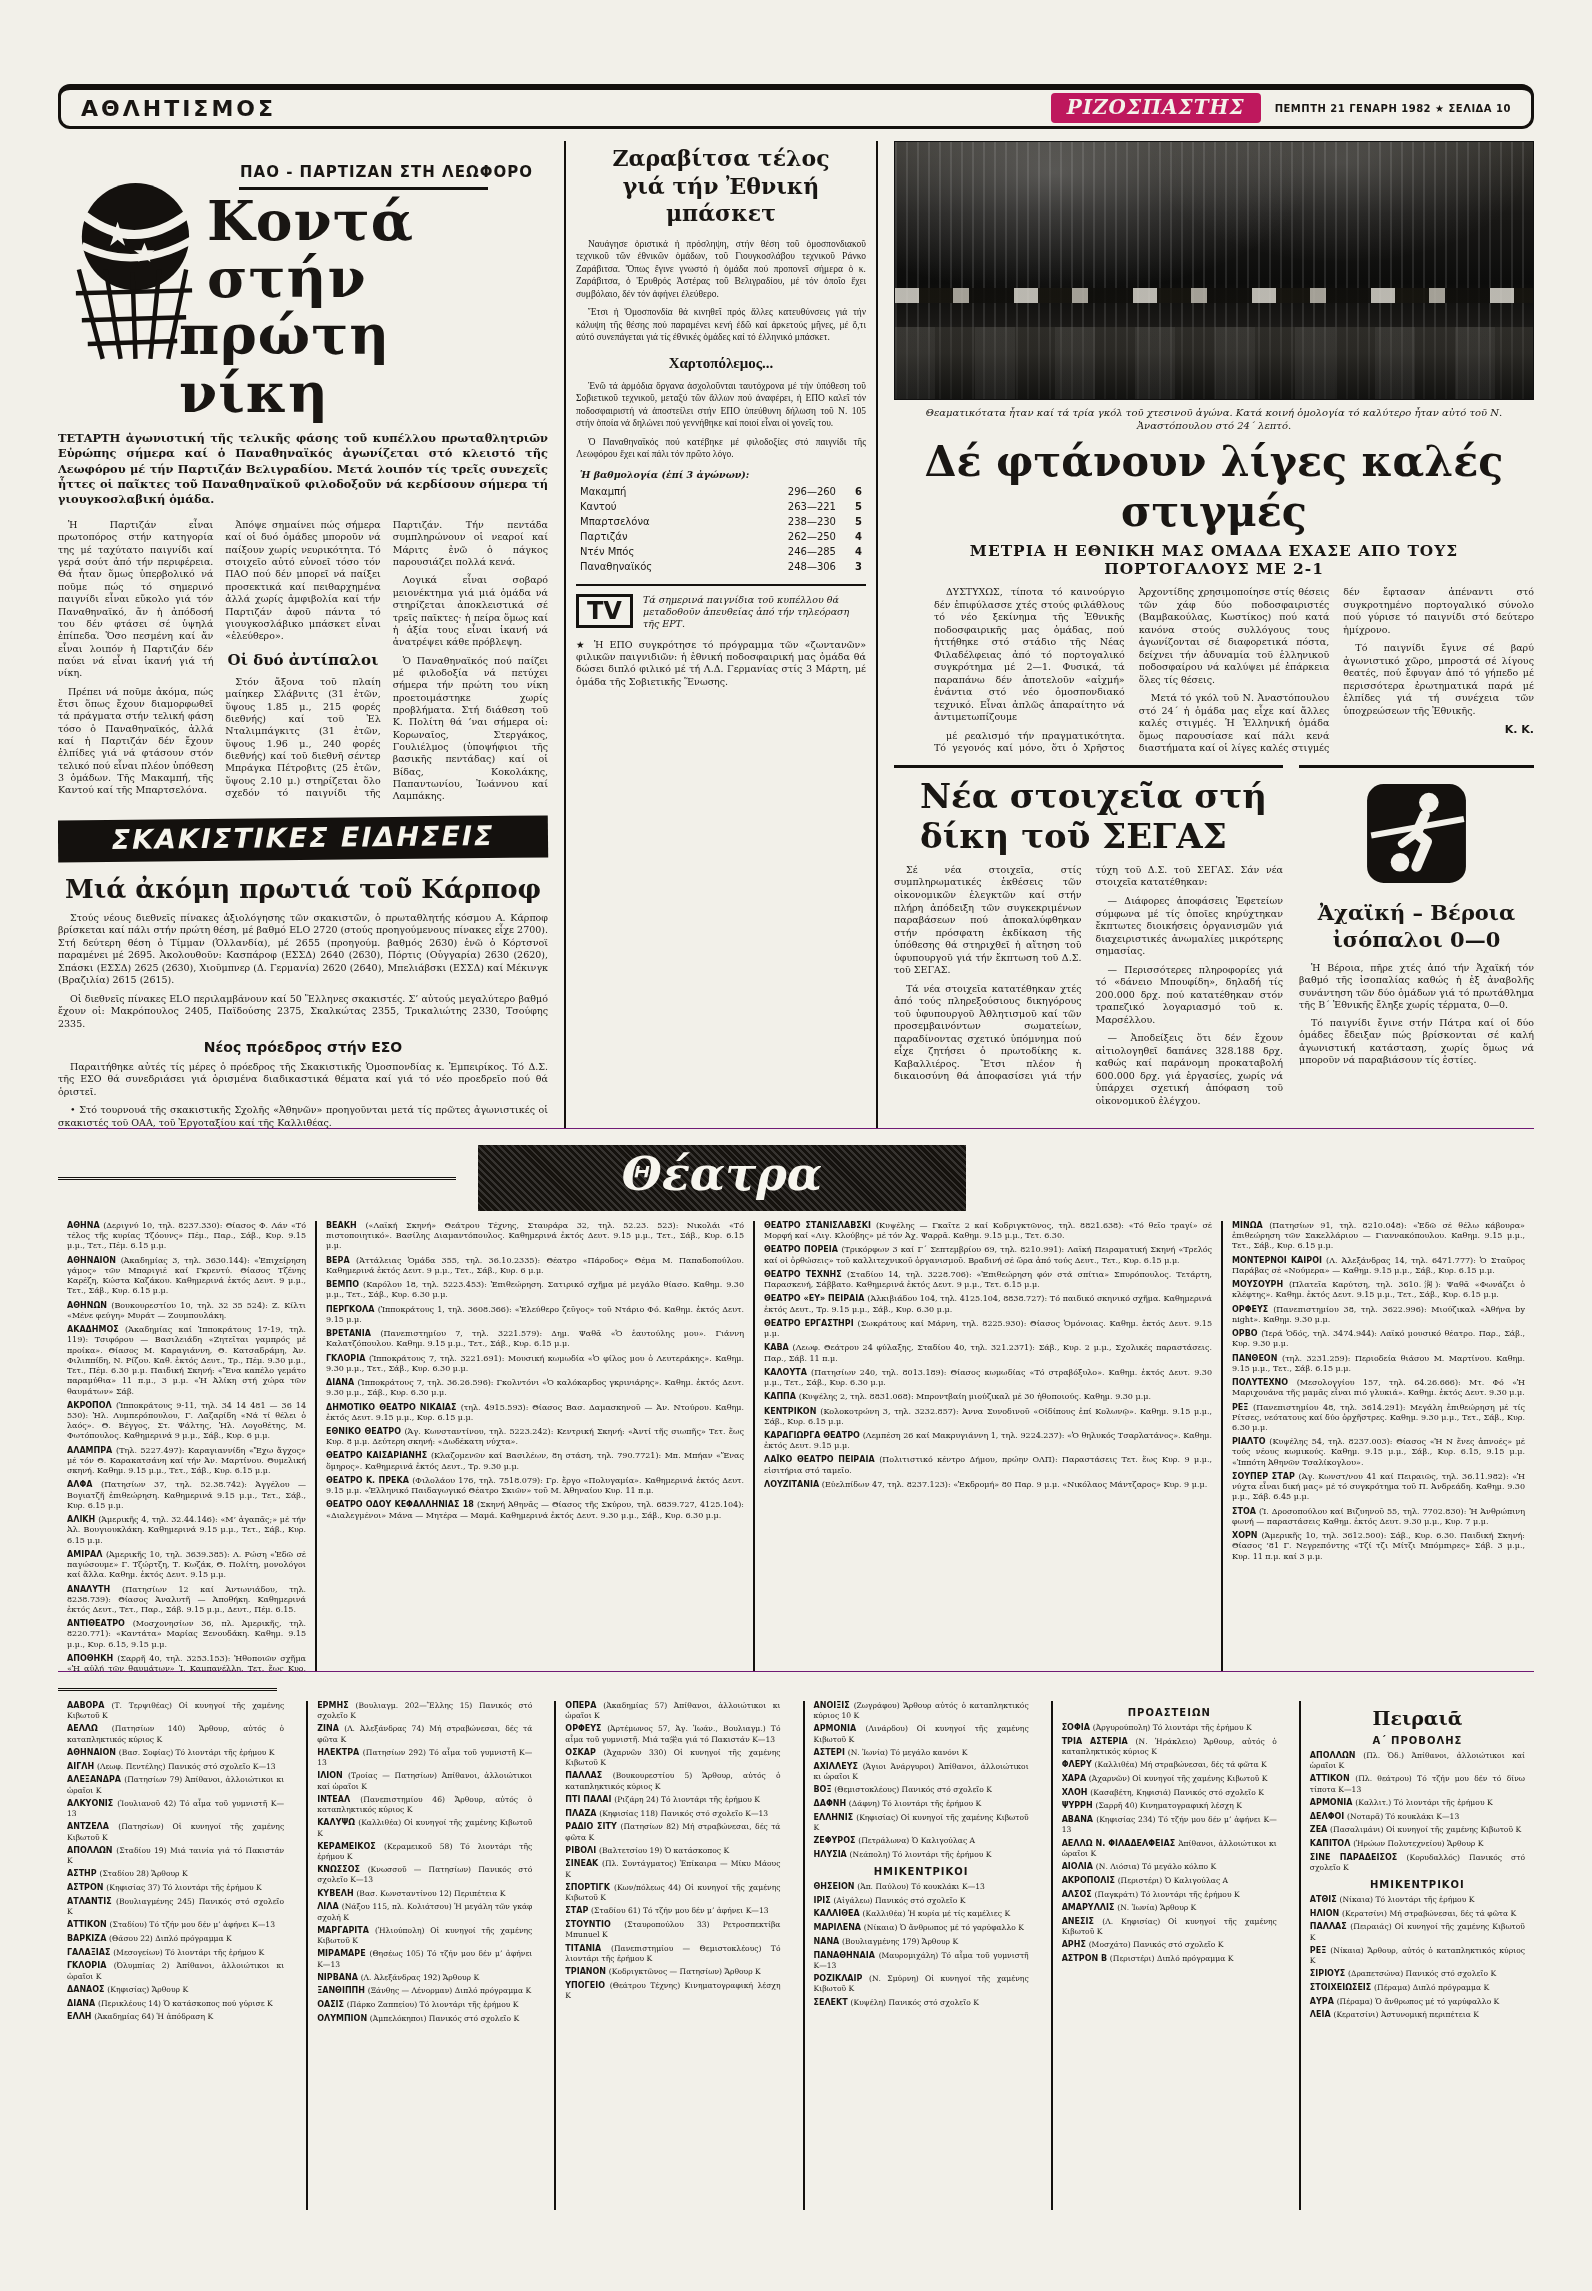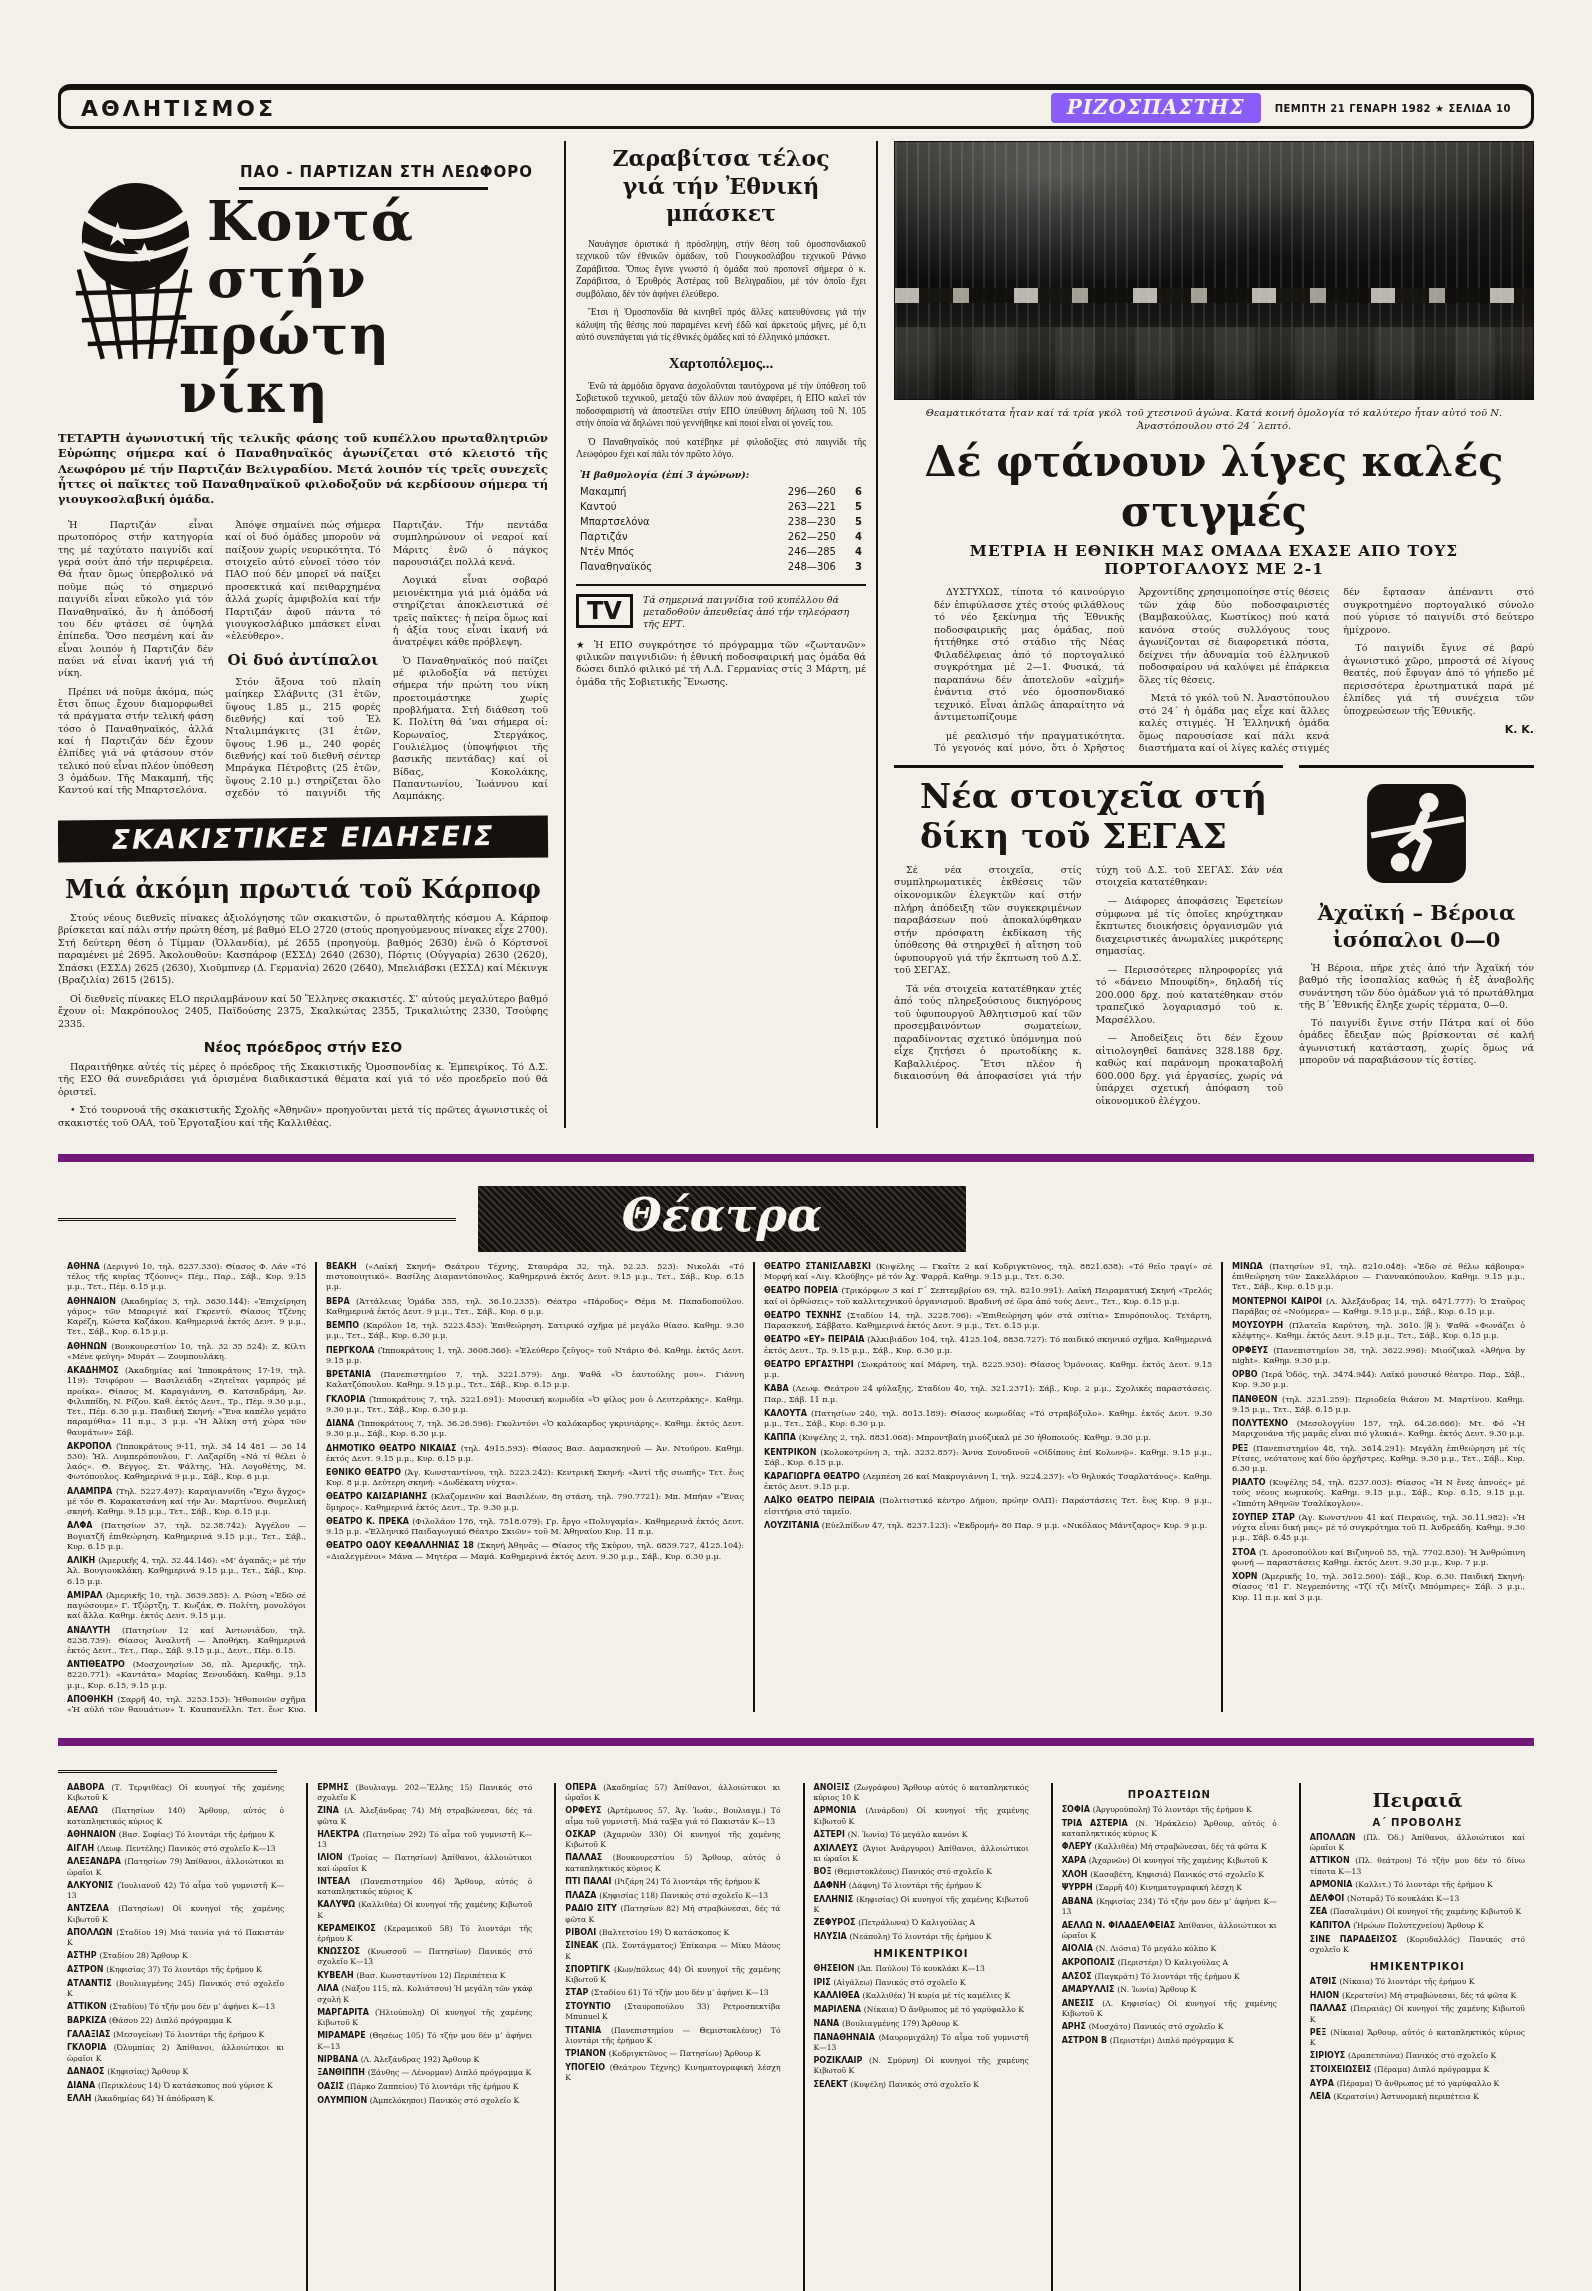--- a/index.html
+++ b/index.html
@@ -15,21 +15,21 @@
 
   
   .masthead{
     margin-top:84px;height:36px;border:3px solid #14110e;border-top-width:6px;
     border-radius:12px;display:flex;align-items:center;justify-content:space-between;
     padding:0 20px;background:transparent;
   }
   .section-title{font-family:"DejaVu Sans", sans-serif;font-weight:bold;font-size:22px;letter-spacing:3px;}
   .mast-right{display:flex;align-items:center;gap:14px;}
   .paper-badge{
-    background:#8b5cf6;color:#f4f2ea;font-style:italic;font-weight:bold;
+    background:#be185d;color:#f4f2ea;font-style:italic;font-weight:bold;
     font-size:20px;letter-spacing:1px;padding:2px 16px 4px;border-radius:4px;
     font-family:"DejaVu Serif", serif;
   }
   .dateline{font-family:"DejaVu Sans", sans-serif;font-weight:bold;font-size:10px;letter-spacing:0.5px;}
 
   
   .top-grid{display:grid;grid-template-columns:490px 314px 1fr;column-gap:16px;margin-top:12px;height:987px;overflow:hidden;}
 
   
   .lead-head{position:relative;min-height:211px;}
@@ -98,21 +98,21 @@
   .segas-h{font-weight:bold;font-size:34px;text-align:left;margin:0 0 8px 26px;}
   .segas-body{column-count:2;column-gap:14px;font-size:9.5px;line-height:1.32;}
   .segas-body p{margin:0 0 6px;text-indent:12px;}
   .draw-card{border-top:3px solid #14110e;padding-top:14px;text-align:center;}
   .soccer-pict{width:103px;height:103px;margin:0 auto;}
   .draw-h{font-weight:bold;font-size:21px;line-height:1.3;margin:10px 0 8px;}
   .draw-body{font-size:9.5px;line-height:1.32;text-align:justify;}
   .draw-body p{margin:0 0 5px;text-indent:12px;}
 
   
-  .lsection{margin-top:26px;border-top:8px solid #701a75;padding-top:24px;}
+  .lsection{margin-top:0;border-top:1px solid #701a75;padding-top:16px;}
   .banner-row{display:flex;align-items:center;gap:22px;}
   .h-rule{border-top:3px double #14110e;height:0;}
   .banner{
     color:#f7f5ee;font-style:italic;font-weight:bold;text-align:center;
     font-family:"DejaVu Serif", serif;
     background:
       repeating-linear-gradient(45deg, rgba(255,255,255,.14) 0 2px, transparent 2px 5px),
       #15120e;
     padding:2px 30px 10px;
   }

